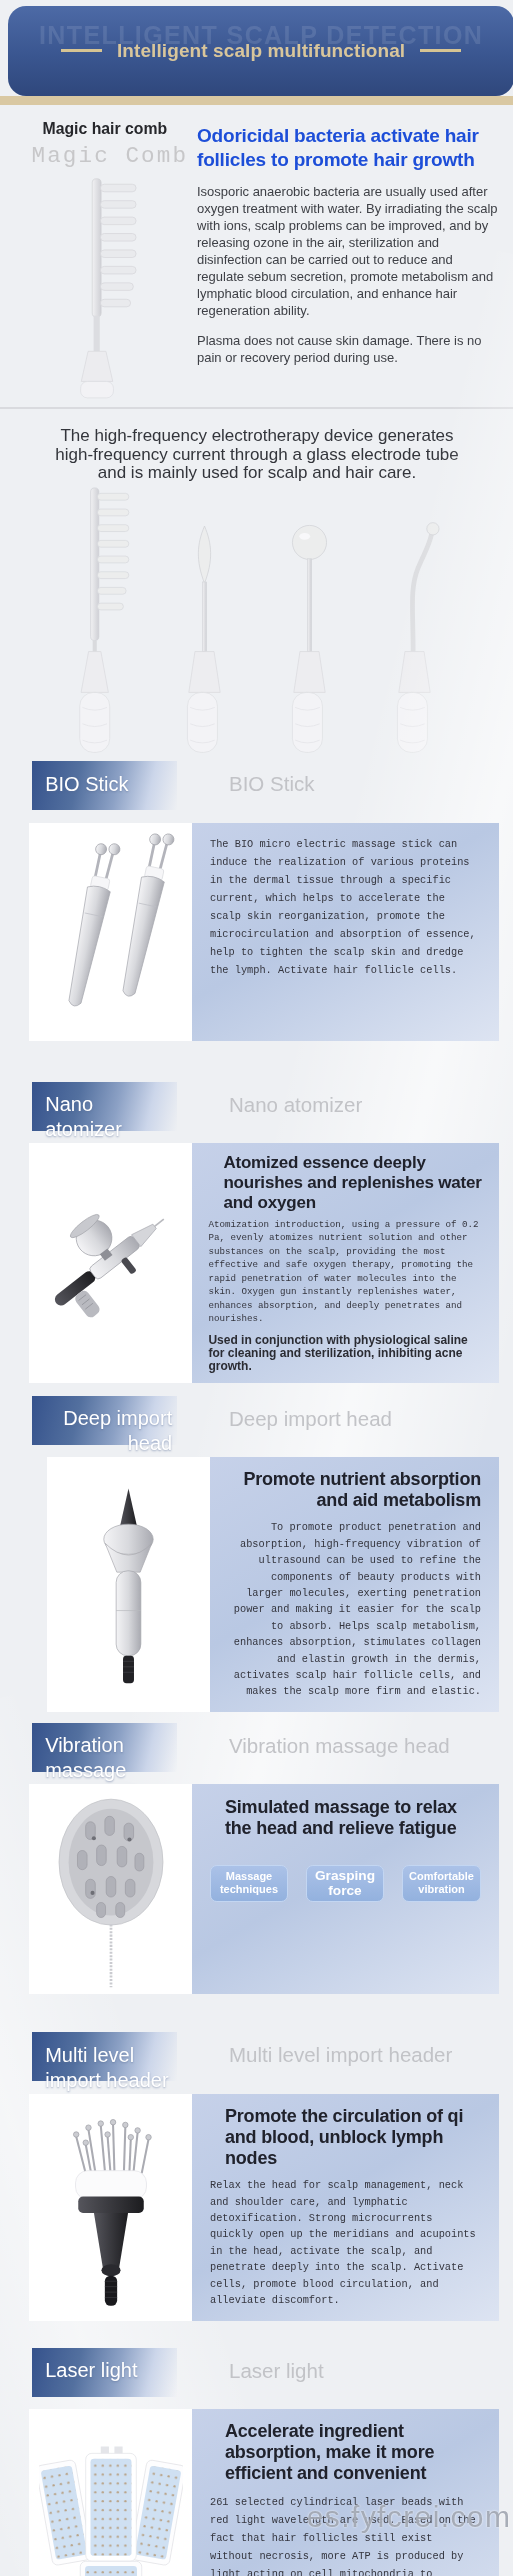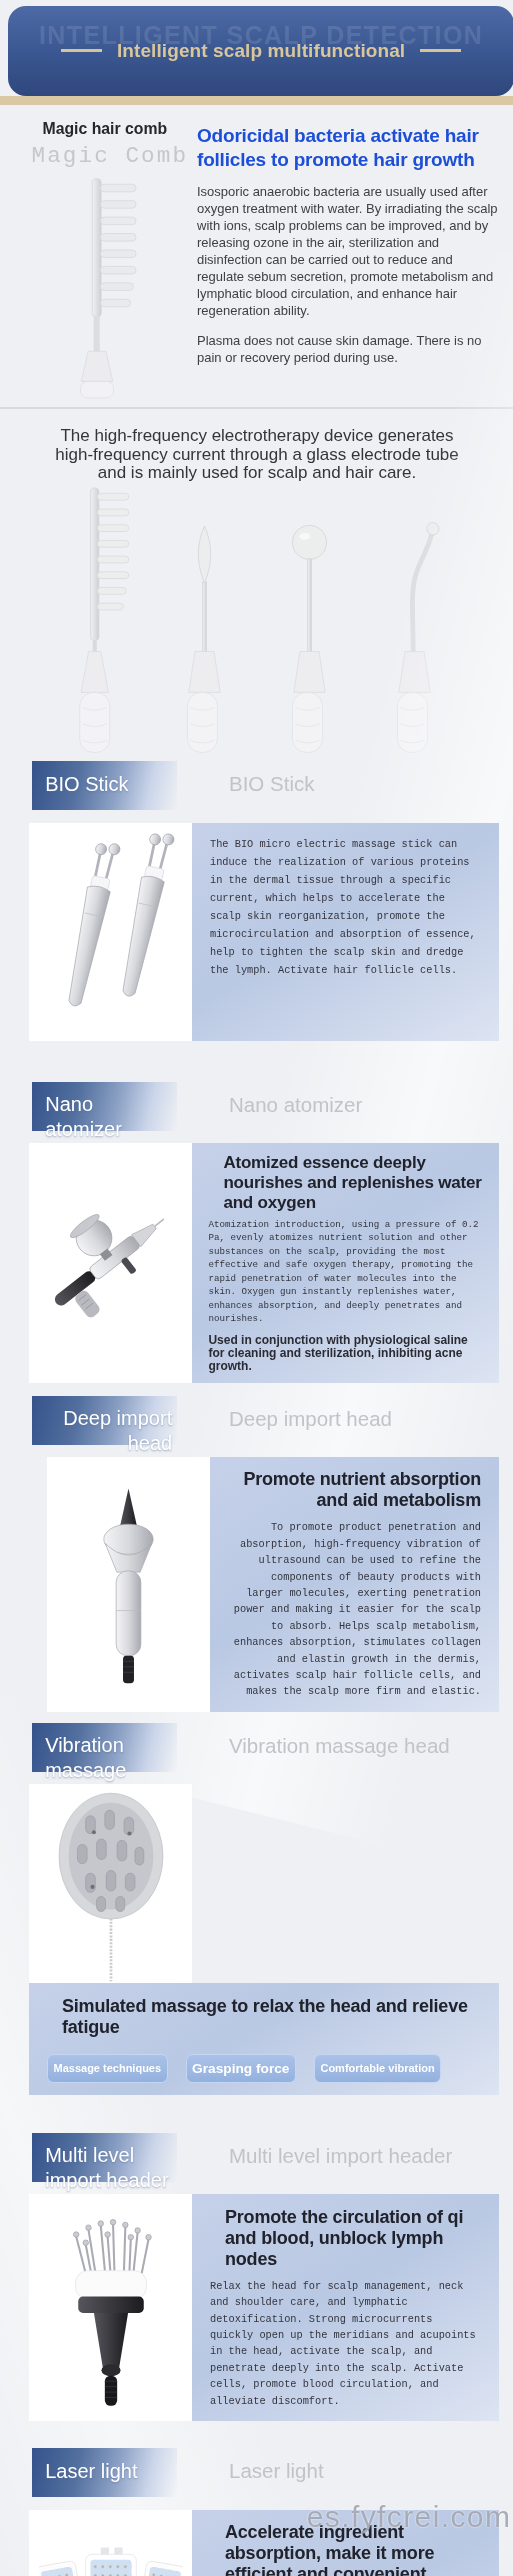--- a/index.html
+++ b/index.html
@@ -65,41 +65,41 @@
            padding:12.3px 18px 12.3px 18px; }
   .panel h3 { font-weight:bold; font-size:18px; line-height:21px; color:#20222c;
               letter-spacing:-0.2px; padding-left:15px; margin-bottom:8.2px; }
   .mono { font-family:"Liberation Mono","DejaVu Sans Mono",monospace;
           font-size:10.3px; line-height:18px; color:#34353e; }
   .panel.tight .mono { line-height:16.4px; }
   .panel.compact { padding:9.6px 16.4px; }
   .panel.compact h3 { font-size:17px; line-height:20px; margin-bottom:5.5px; }
   .panel.compact .mono { font-size:9.2px; line-height:13.4px; }
   .extra { font-weight:bold; font-size:12px; line-height:13.4px; color:#2b2c33; margin-top:8.2px; }
-  .chips { display:flex; gap:18px; margin-top:16px; }
+  .chips { display:flex; gap:18px; margin-top:26px; }
   .chip { min-width:78px; min-height:29px; padding:2.7px 5.5px; border-radius:6.8px;
           border:1.4px solid #c3d6f2; background:linear-gradient(180deg,#abc2e8,#93b1de);
           color:#fff; font-weight:bold; font-size:11px; line-height:13px; text-align:center;
           display:flex; align-items:center; justify-content:center; }
   .chip.big { font-size:13.7px; line-height:15px; }
 
   .watermark { position:absolute; top:2500px; right:2.7px; font-size:30px; letter-spacing:1.4px;
                color:rgba(148,154,166,.8); text-shadow:0 0 2.1px rgba(255,255,255,.95); }
 
   
   .s-bio   { margin-top:6.8px; }
   .s-nano  { margin-top:41px; }
   .s-deep  { margin-top:12.3px;text-align:right; }
   .s-vib   { margin-top:11px; }
   .s-multi { margin-top:38px; }
   .s-laser { margin-top:27px; }
   .s-bio .row   { min-height:218px; }
   .s-nano .row  { min-height:196px; }
   .s-deep .row  { min-height:216px;margin-left:47px; }
-  .s-vib .row   { min-height:210px;flex-direction:column; }
+  .s-vib .row   { min-height:210px; }
   .s-multi .row { min-height:214px; }
   .s-laser .row { min-height:212px; }
 </style>
 </head>
 <body>
 
 <div class="page">
   <div class="deco deco1"></div>
   <div class="deco deco2"></div>
 

